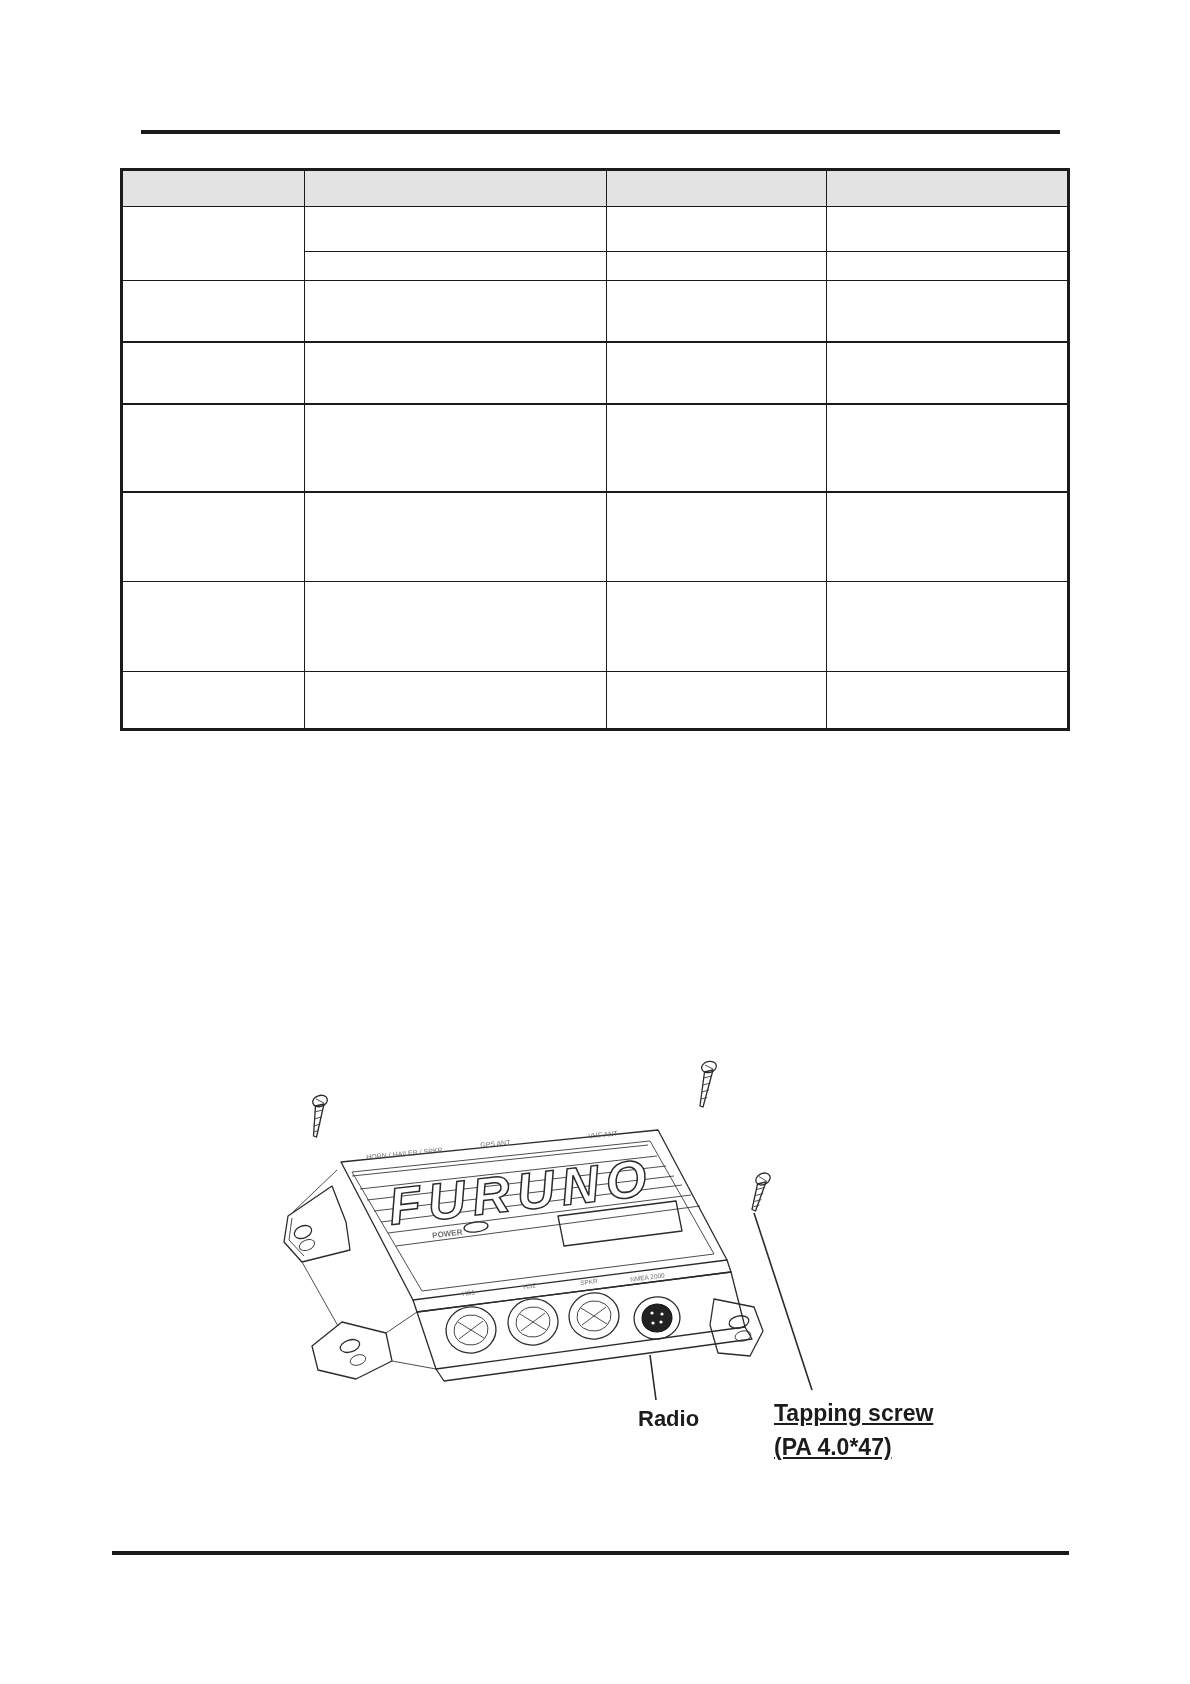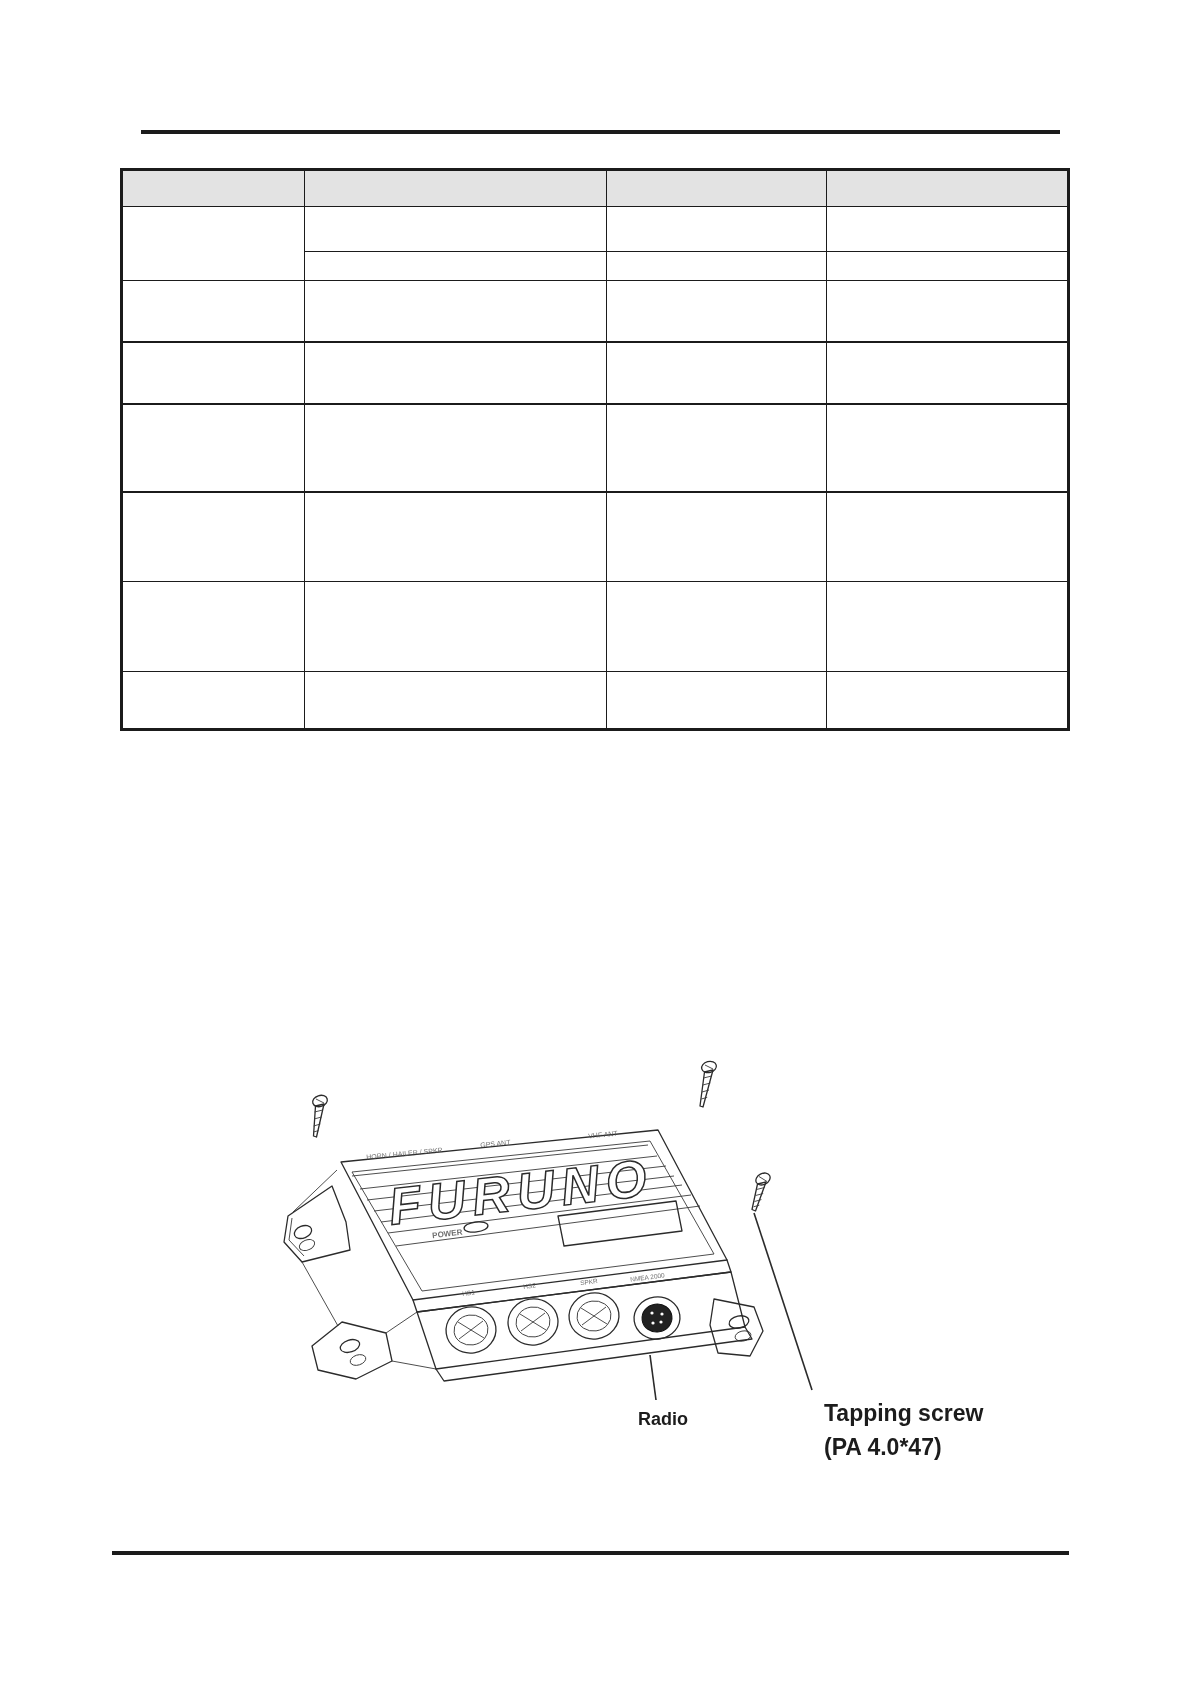--- a/index.html
+++ b/index.html
@@ -248,21 +248,21 @@
       <ellipse class="draw" cx="763" cy="1179" rx="7.5" ry="5.5" transform="rotate(-28 763 1179)"></ellipse>
       <path class="thin" d="M759,1176.5 L767,1181.5"></path>
       <path class="draw" d="M757.5,1184 L766,1182 L755.5,1211 L752,1209.5 Z"></path>
       <path class="thin" d="M756.5,1189.5 L764.6,1187.5 M755.5,1195.5 L763.2,1193.5 M754.5,1201.5 L761.4,1199.6 M753.6,1206.8 L759.3,1205.2"></path>
     </g>
 
     <path d="M754,1213 L812,1390" stroke="#2b2b2b" stroke-width="1.6" fill="none"></path>
     <path d="M650,1355 L656,1400" stroke="#2b2b2b" stroke-width="1.6" fill="none"></path>
   </svg>
 
-  <div class="callout" style="left:638px;top:1402px;font-size:18px;text-align:center;">Radio</div>
-  <div class="callout" style="left:824px;top:1396px;">
+  <div class="callout" style="left:638px;top:1402px;font-size:22px;text-align:center;">Radio</div>
+  <div class="callout" style="left:774px;top:1396px;text-decoration:underline;">
     <div>Tapping screw</div>
     <div>(PA 4.0*47)</div>
   </div>
 
   <div class="hrule bottom"></div>
 
 </div>
 
 </body></html>

